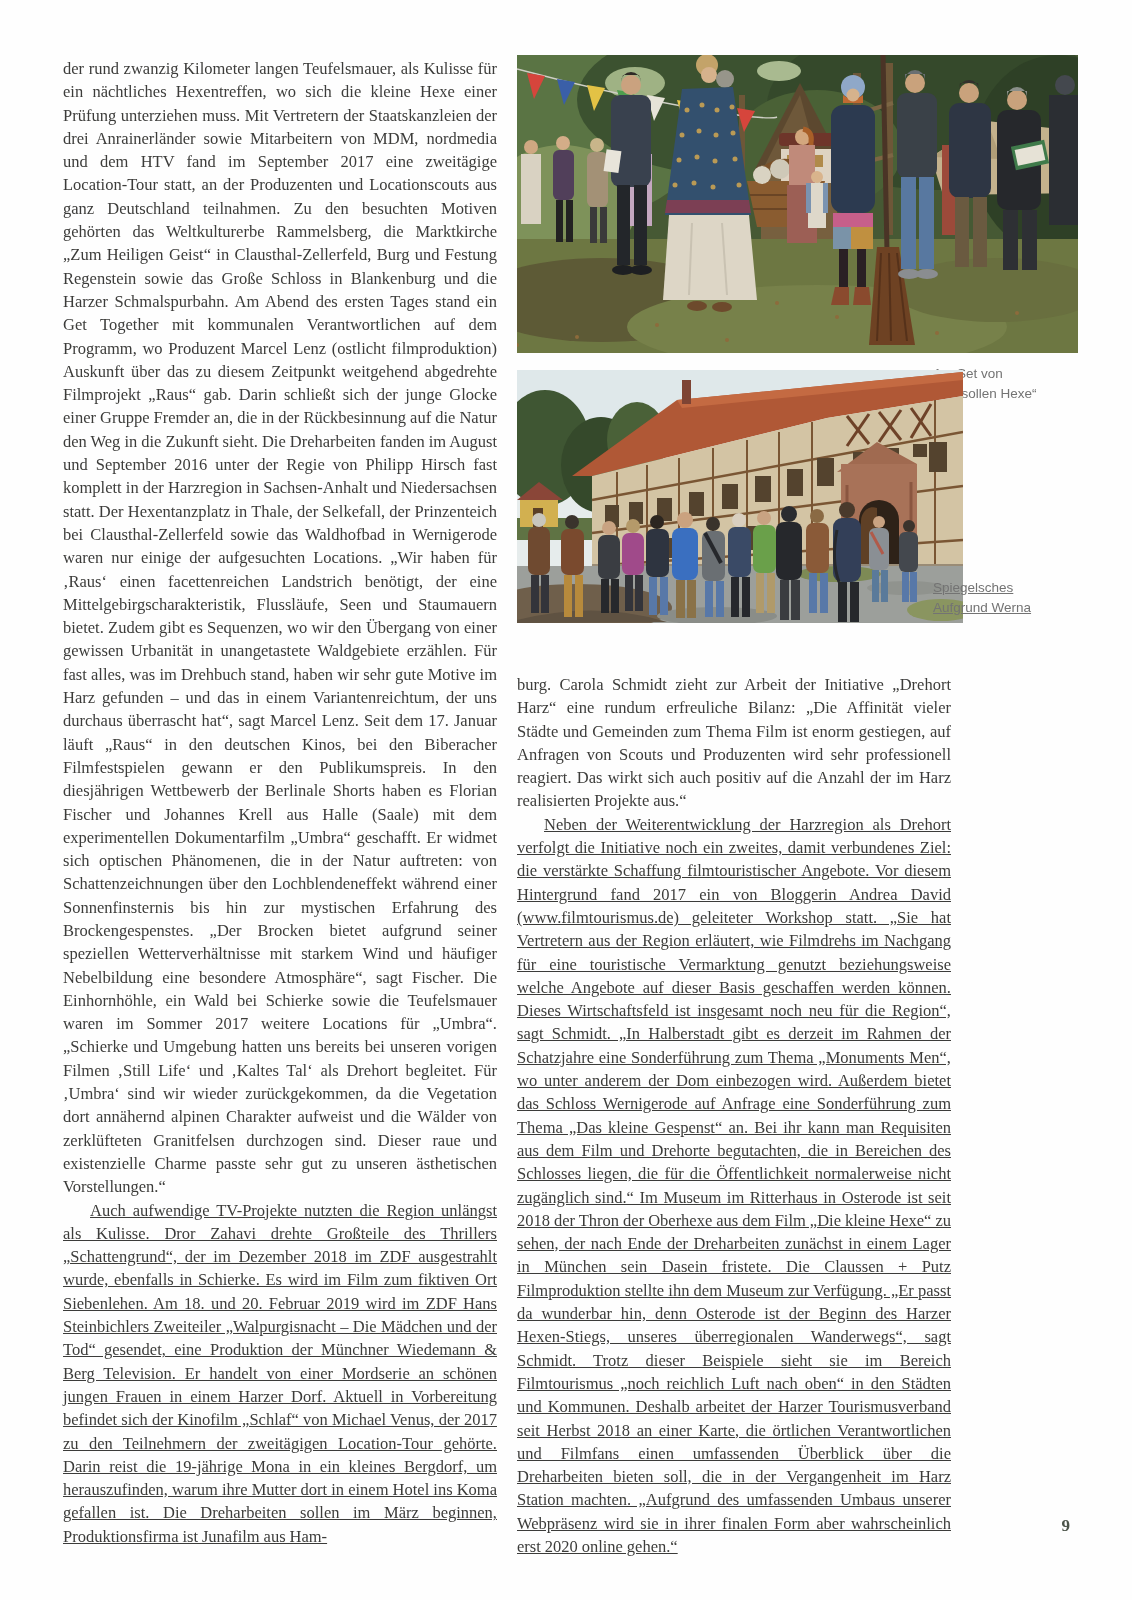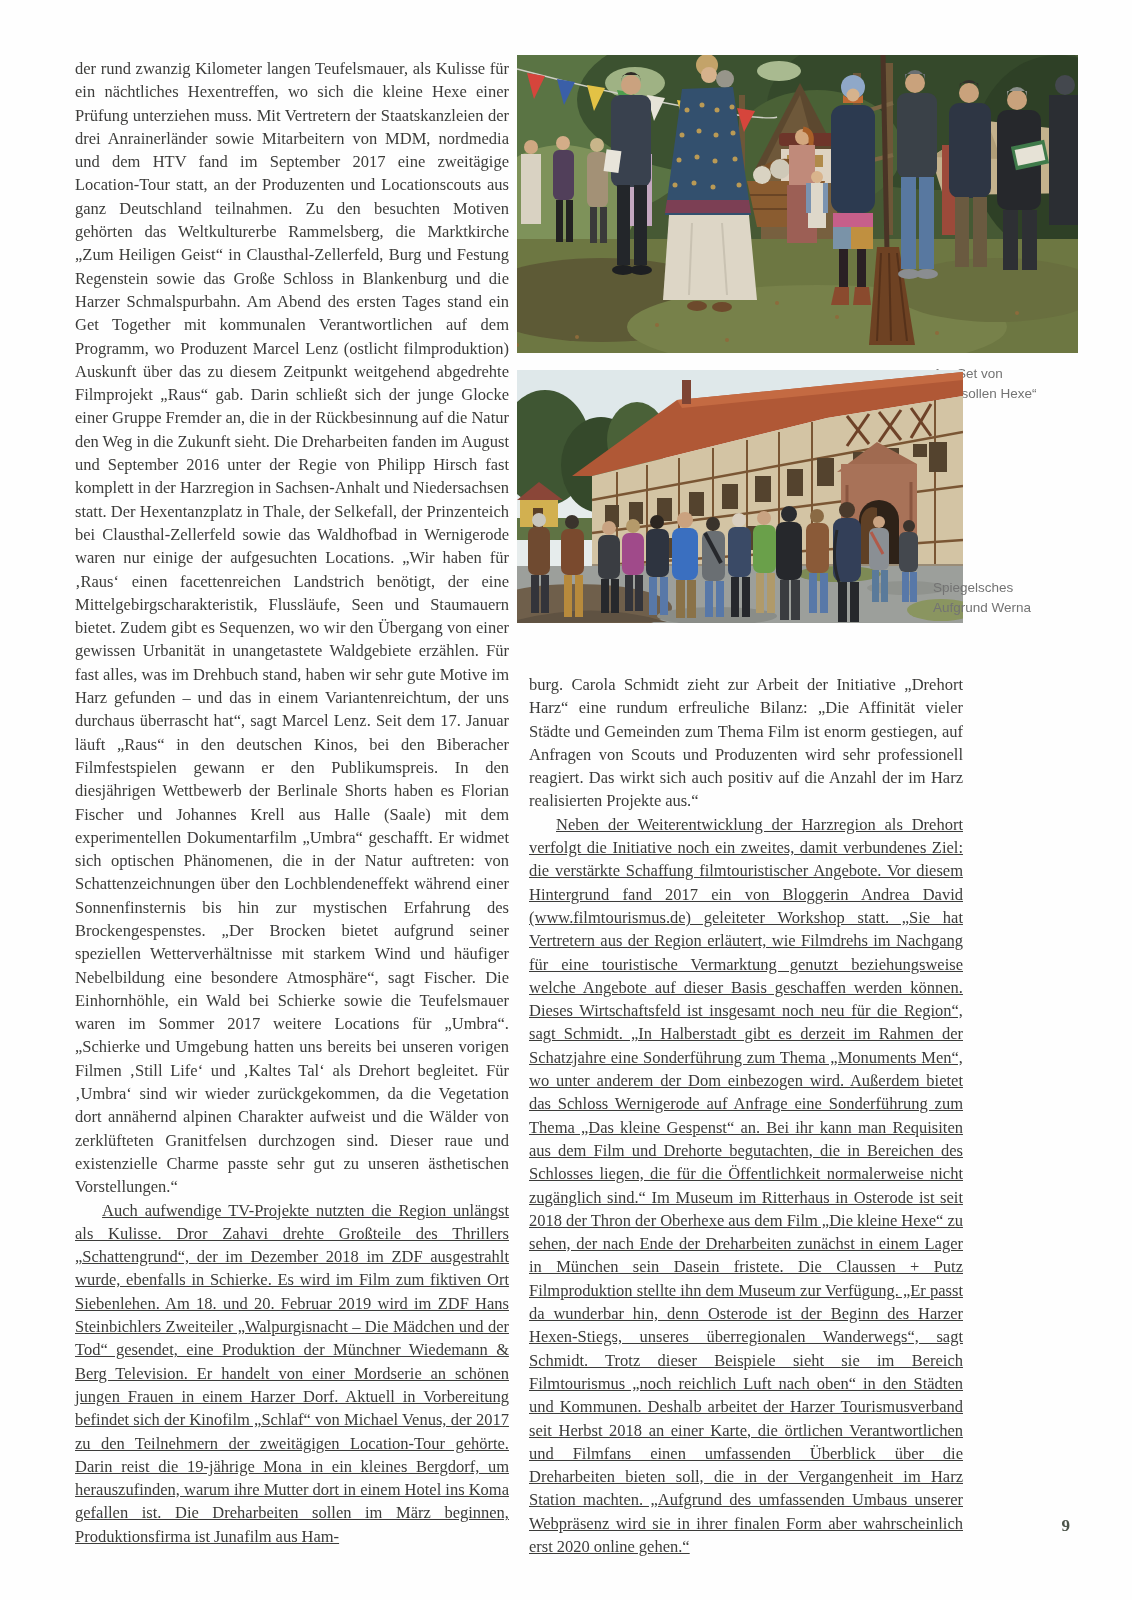--- a/index.html
+++ b/index.html
@@ -5,37 +5,37 @@
   html,body{margin:0;padding:0;background:#e8e8e8;}
   .page{
     position:relative;width:1132px;height:1600px;margin:0 auto;
     background:#fefefe;overflow:hidden;
     font-family:"Liberation Serif","DejaVu Serif",serif;
     color:#3c3c3a;
   }
   .textcol{
     position:absolute;width:434px;
     font-size:16.5px;line-height:23.3px;text-align:justify;
-    hyphens:auto;-webkit-hyphens:auto;word-spacing:-0.2px;margin-left:12px;
+    hyphens:auto;-webkit-hyphens:auto;word-spacing:-0.2px;
   }
   .textcol p{margin:0;padding:0;}
   .textcol p.indent{text-indent:27px;text-decoration:underline;}
   .col-left{left:63px;top:57px;}
   .col-right{left:517px;top:673px;}
   .photo{position:absolute;overflow:hidden;}
   .photo svg{display:block;}
   .photo1{left:517px;top:55px;width:561px;height:298px;}
   .photo2{left:517px;top:370px;width:446px;height:253px;}
   .caption{
     position:absolute;left:933px;width:142px;
     font-family:"Liberation Sans","DejaVu Sans",sans-serif;
     font-size:13.5px;line-height:19.5px;color:#737373;
   }
   .caption1{top:364px;}
-  .caption2{top:578px;}
+  .caption2{top:578px;text-decoration:underline;}
   .folio{
     position:absolute;left:1040px;top:1516px;width:30px;text-align:right;
     font-size:17px;color:#4c544a;font-weight:600;
   }
 </style>
 </head>
 <body>
 
 <div class="page">
 

